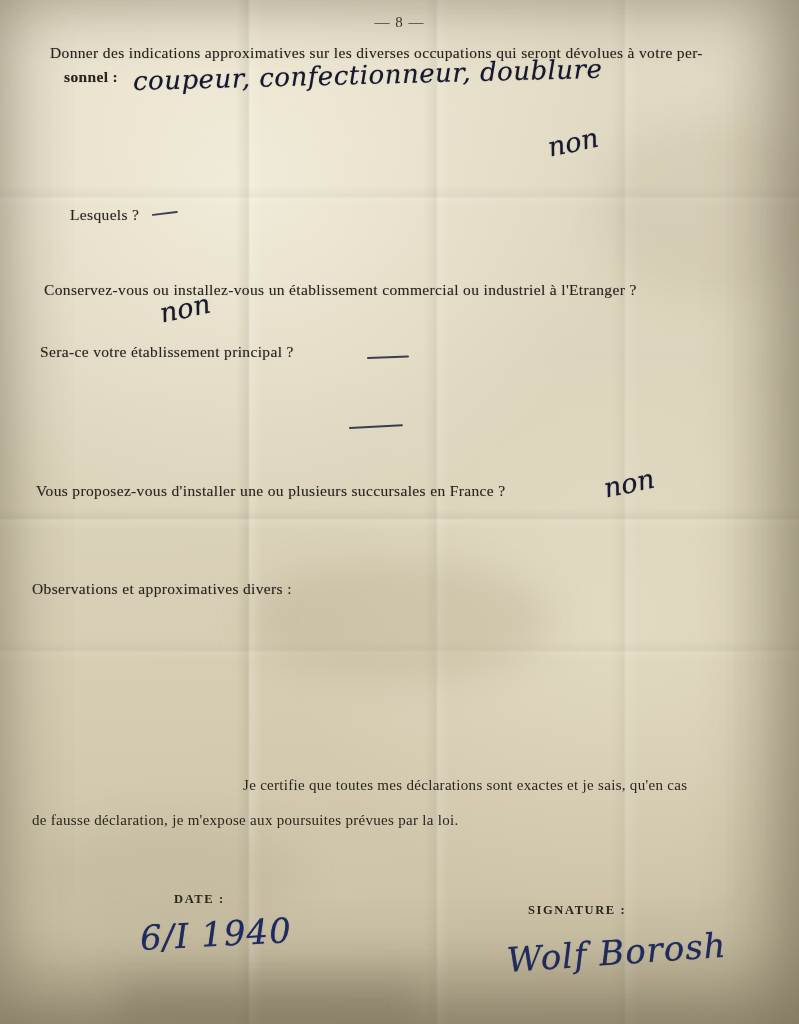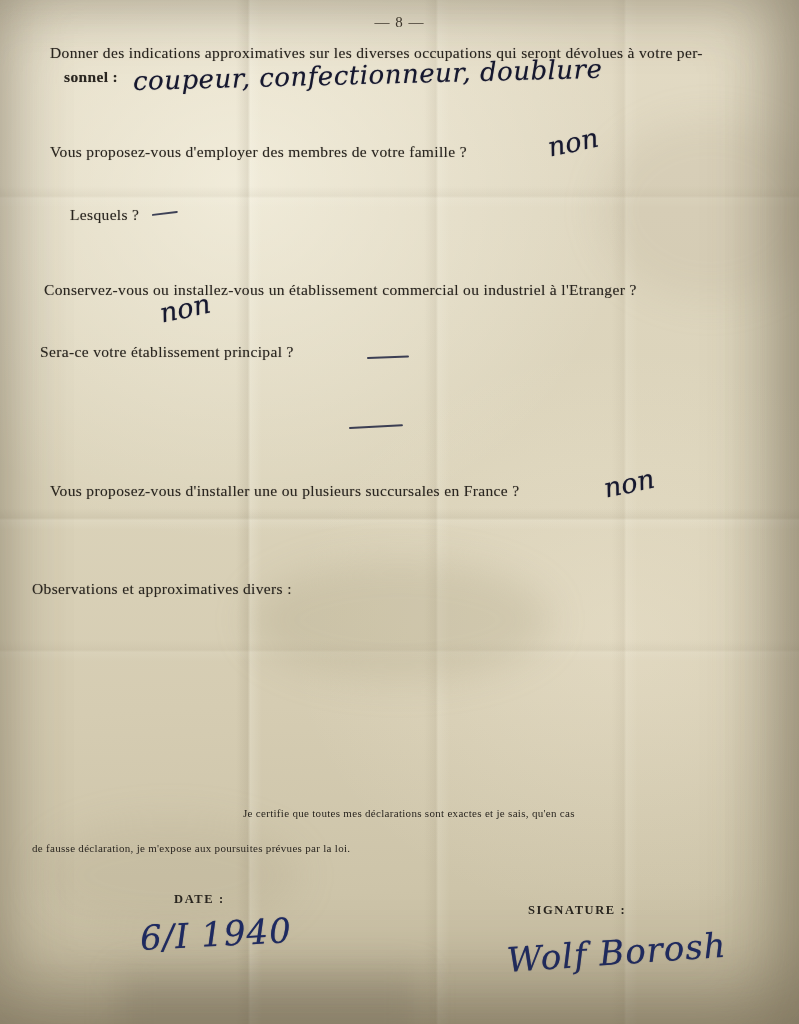--- a/index.html
+++ b/index.html
@@ -70,25 +70,24 @@
     position: absolute;
     top: 14px;
     left: 0; right: 0;
     text-align: center;
     font-size: 15px;
     letter-spacing: 1px;
     color: #3a342b;
   }
   .certif {
     position: absolute;
-    font-size: 11px;
+    font-size: 15px;
     letter-spacing: 0.3px;
     color: #2a2620;
     white-space: nowrap;
-    margin-top: 30px;
   }
   .label-small {
     position: absolute;
     font-size: 12.5px;
     letter-spacing: 1.6px;
     font-weight: bold;
     color: #2a2620;
   }
 
   
@@ -126,30 +125,29 @@
   <div class="paper-fold fold-h" style="top:640px; opacity:.5;"></div>
   <div class="blotch" style="left:250px; top:560px; width:300px; height:120px; background:rgba(160,148,120,0.22);"></div>
   <div class="blotch" style="left:40px; top:820px; width:260px; height:110px; background:rgba(168,156,128,0.18);"></div>
   <div class="blotch" style="left:600px; top:120px; width:220px; height:180px; background:rgba(175,164,135,0.16);"></div>
 
   <div class="pagenum">— 8 —</div>
 
   <div class="typed" style="left:50px; top:44px; font-size:15.5px;">Donner des indications approximatives sur les  diverses occupations qui  seront dévolues à votre per-</div>
   <div class="typed" style="left:64px; top:68px;font-weight:bold;">sonnel :</div>
 
-  <div class="typed" style="left:50px; top:143px;">Vous proposez-vous d'employer des membres de votre famille ?</div>
 
   <div class="typed" style="left:34px; top:206px;margin-left:36px;">Lesquels ?</div>
 
   <div class="typed" style="left:44px; top:281px;">Conservez-vous ou installez-vous un établissement commercial ou industriel à l'Etranger ?</div>
 
   <div class="typed" style="left:40px; top:343px;">Sera-ce votre établissement principal ?</div>
 
 
-  <div class="typed" style="left:36px; top:482px;margin-left:14px;">Vous proposez-vous d'installer une ou plusieurs succursales en France ?</div>
+  <div class="typed" style="left:36px; top:482px;">Vous proposez-vous d'installer une ou plusieurs succursales en France ?</div>
 
   <div class="typed" style="left:32px; top:580px;">Observations et approximatives divers :</div>
 
   <div class="certif" style="left:243px; top:777px;">Je certifie que toutes mes déclarations sont exactes et je sais, qu'en cas</div>
   <div class="certif" style="left:32px; top:812px;text-align:center;">de fausse déclaration, je m'expose aux  poursuites  prévues  par  la  loi.</div>
 
   <div class="label-small" style="left:174px; top:892px;">DATE :</div>
   <div class="label-small" style="left:528px; top:903px;">SIGNATURE :</div>
 
   <div class="ink ink-dark" style="left:133px; top:66px; font-size:26px; transform:rotate(-1.5deg); letter-spacing:0.5px;">coupeur,  confectionneur,  doublure</div>

